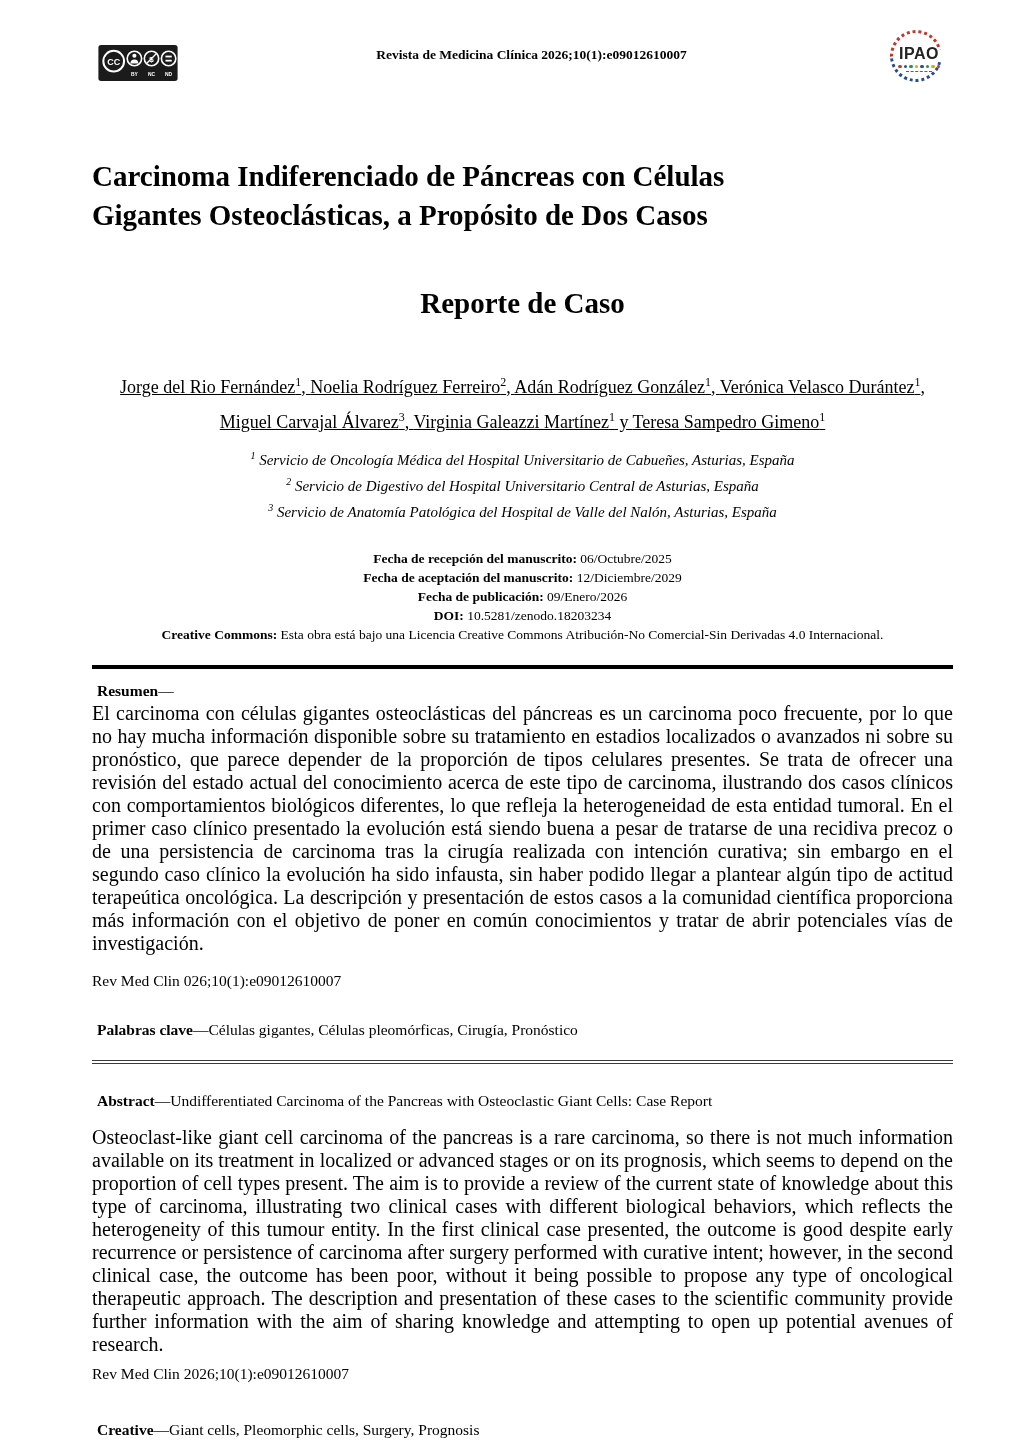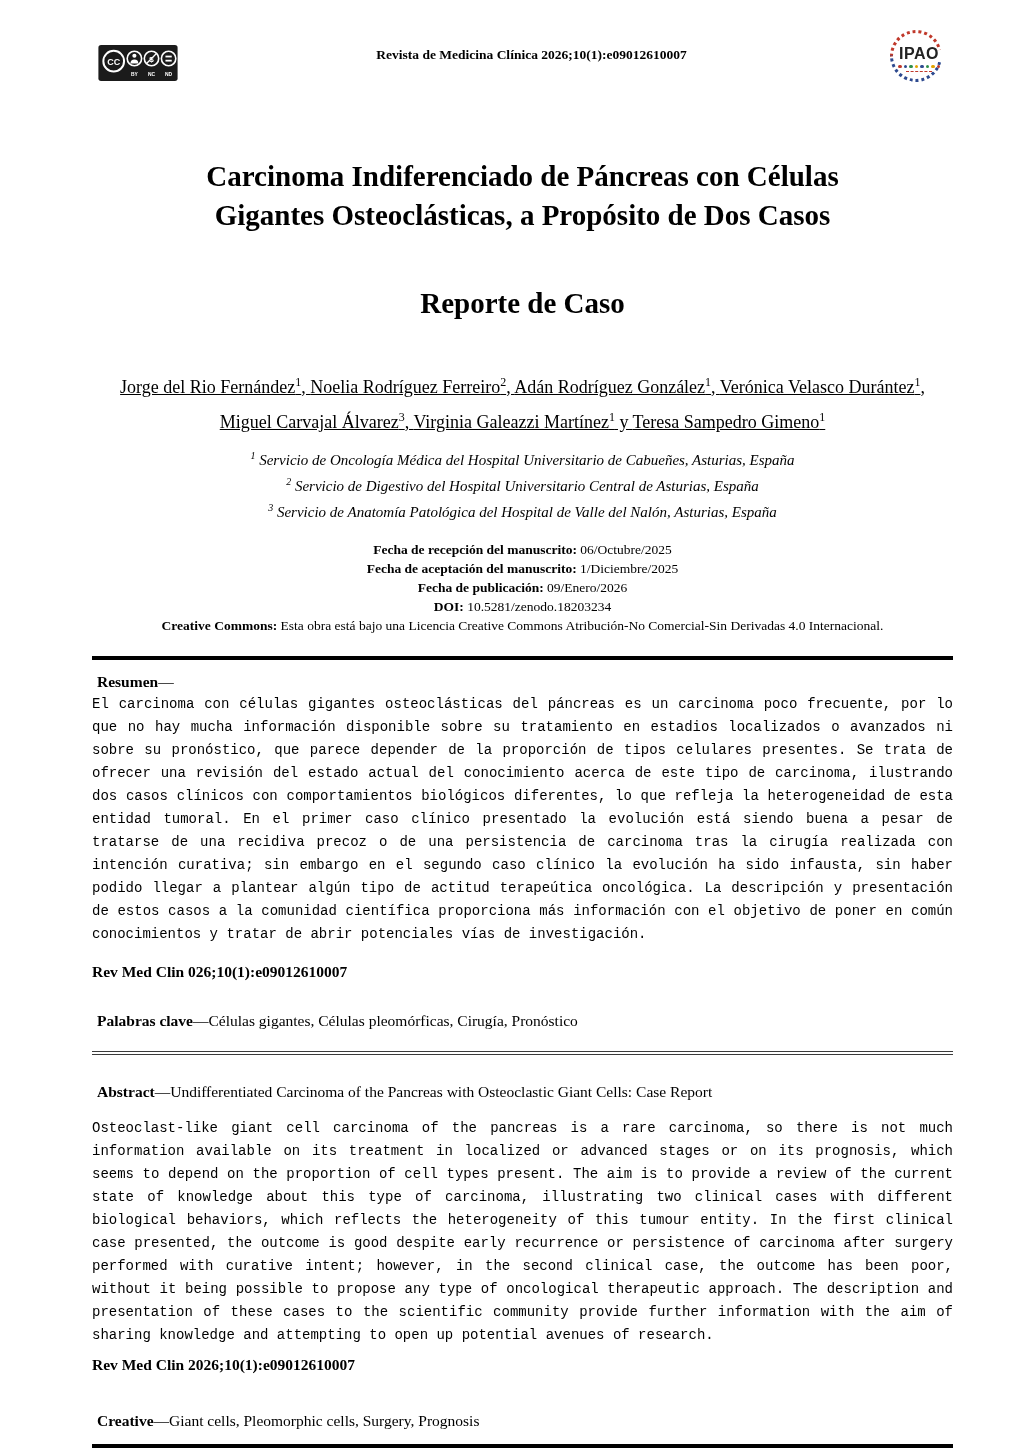--- a/index.html
+++ b/index.html
@@ -74,21 +74,21 @@
   .ipao-dot { width: 3.5px; height: 3.5px; border-radius: 50%; }
   .ipao-subline {
     margin-top: 3px;
     width: 26px;
     border-top: 1.5px dashed #c0392b;
   }
 
   
   .article-title {
     margin-top: 62px;
-    text-align: center;
+    text-align: left;
     font-weight: bold;
     font-size: 29px;
     line-height: 39px;
   }
   .article-subtitle {
     margin-top: 49px;
     text-align: center;
     font-weight: bold;
     font-size: 29px;
     line-height: 39px;
@@ -105,21 +105,21 @@
   .authors sup { font-size: 12px; }
   .affiliations {
     margin-top: 8px;
     text-align: center;
     font-style: italic;
     font-size: 15px;
     line-height: 21px;
   }
   .affiliations sup { font-size: 10px; }
   .meta {
-    margin-top: 17px;
+    margin-top: 26px;
     text-align: center;
     font-size: 13.5px;
     line-height: 19px;
   }
   .meta b { font-weight: bold; }
 
   
   .rule-thick {
     margin-top: 21px;
     border: none;
@@ -134,28 +134,27 @@
   }
 
   
   .section-label-line {
     padding-left: 5px;
     font-size: 15.5px;
     line-height: 23px;
   }
   .section-label-line b { font-weight: bold; }
   .body-par {
-    font-size: 14px;
+    font-size: 20px;
     line-height: 23px;
     text-align: justify;
     text-justify: inter-word;
-    font-family: Liberation Mono, monospace;
   }
   .citation {
-    font-weight: bold;
+    font-weight: normal;
     font-size: 15.5px;
     line-height: 23px;
   }
   .resumen-heading { margin-top: 10px; }
   .resumen-citation { margin-top: 14px; }
   .resumen-keywords { margin-top: 26px; }
   .rule-between { margin-top: 19px; }
   .abstract-titleline { margin-top: 25px; }
   .abstract-body { margin-top: 14px; }
   .abstract-citation { margin-top: 6px; }
@@ -226,21 +225,21 @@
   <div class="authors"><span><span>Jorge del Rio Fernández</span><sup>1</sup><span>,  </span></span><span><span>Noelia Rodríguez Ferreiro</span><sup>2</sup><span>,  </span></span><span><span>Adán Rodríguez González</span><sup>1</sup><span>,  </span></span><span><span>Verónica Velasco Durántez</span><sup>1</sup><span>,  </span></span><span><span>Miguel Carvajal Álvarez</span><sup>3</sup><span>,  </span></span><span><span>Virginia Galeazzi Martínez</span><sup>1</sup><span> y  </span></span><span><span>Teresa Sampedro Gimeno</span><sup>1</sup></span></div>
 
   <div class="affiliations">
     <div><sup>1</sup> <span>Servicio de Oncología Médica del Hospital Universitario de Cabueñes, Asturias, España</span></div>
     <div><sup>2</sup> <span>Servicio de Digestivo del Hospital Universitario Central de Asturias, España</span></div>
     <div><sup>3</sup> <span>Servicio de Anatomía Patológica del Hospital de Valle del Nalón, Asturias, España</span></div>
   </div>
 
   <div class="meta">
     <div><b>Fecha de recepción del manuscrito:</b><span> 06/Octubre/2025</span></div>
-    <div><b>Fecha de aceptación del manuscrito:</b><span> 1/Diciembre/2025</span></div>
+    <div><b>Fecha de aceptación del manuscrito:</b><span> 12/Diciembre/2029</span></div>
     <div><b>Fecha de publicación:</b><span> 09/Enero/2026</span></div>
     <div><b>DOI:</b><span> 10.5281/zenodo.18203234</span></div>
     <div><b>Creative Commons:</b><span> Esta obra está bajo una Licencia Creative Commons Atribución-No Comercial-Sin Derivadas 4.0 Internacional.</span></div>
   </div>
 
   <div class="rule-thick"></div>
 
   <div class="section-label-line resumen-heading"><b>Resumen</b><span>—</span></div>
   <div class="body-par">El carcinoma con células gigantes osteoclásticas del páncreas es un carcinoma poco frecuente, por lo que no hay mucha información disponible sobre su tratamiento en estadios localizados o avanzados ni sobre su pronóstico, que parece depender de la proporción de tipos celulares presentes. Se trata de ofrecer una revisión del estado actual del conocimiento acerca de este tipo de carcinoma, ilustrando dos casos clínicos con comportamientos biológicos diferentes, lo que refleja la heterogeneidad de esta entidad tumoral. En el primer caso clínico presentado la evolución está siendo buena a pesar de tratarse de una recidiva precoz o de una persistencia de carcinoma tras la cirugía realizada con intención curativa; sin embargo en el segundo caso clínico la evolución ha sido infausta, sin haber podido llegar a plantear algún tipo de actitud terapeútica oncológica. La descripción y presentación de estos casos a la comunidad científica proporciona más información con el objetivo de poner en común conocimientos y tratar de abrir potenciales vías de investigación.</div>
   <div class="citation resumen-citation">Rev Med Clin 026;10(1):e09012610007</div>

